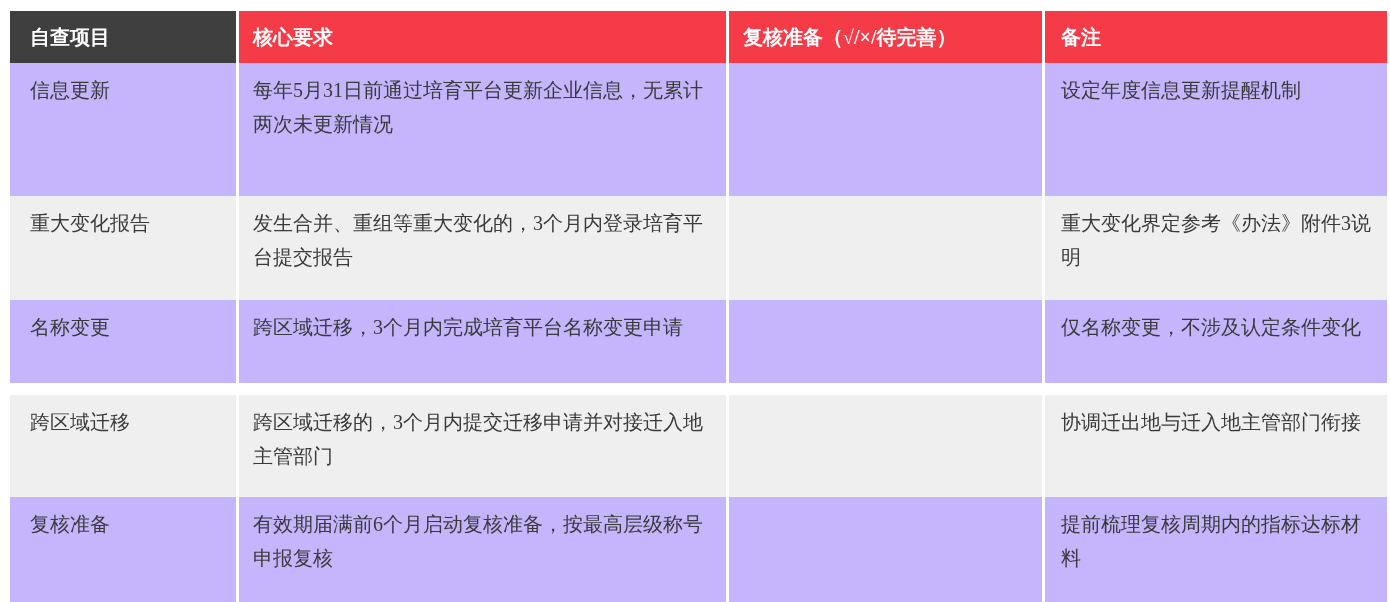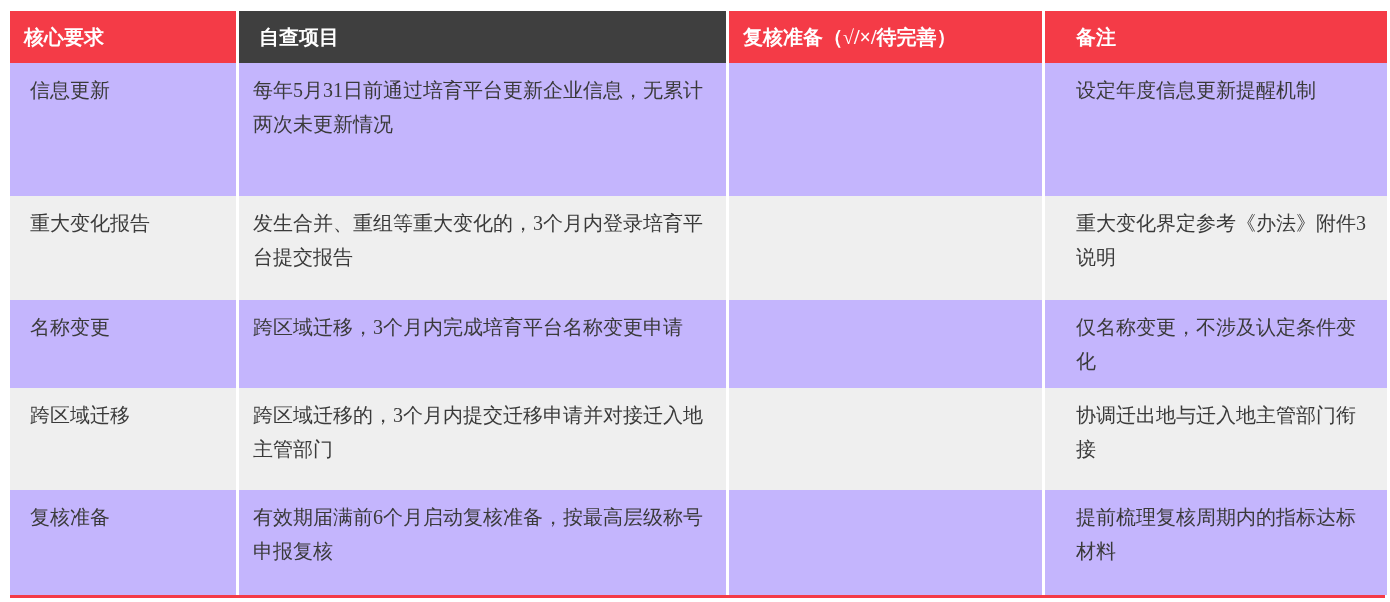--- a/index.html
+++ b/index.html
@@ -20,59 +20,59 @@
     display: grid;
     grid-template-columns: 226px 487px 313px 1fr;
     column-gap: 3px;           
   }
   .cell {
     padding: 10px 16px 10px 14px;
     font-size: 20px;
     line-height: 34px;
   }
   .cell.c1 { padding-left: 20px; }
-  .cell.c4 { padding-left: 31px; }
+  .cell.c4 { padding-left: 16px; }
   
   .row.header .cell {
     display: flex;
     align-items: center;
     min-height: 52px;
     padding-top: 0;
     padding-bottom: 0;
     color: #ffffff;
     font-weight: bold;
     font-size: 20px;
   }
   .hcell-dark { background: var(--header_dark, #3f3f3f); }
   .hcell-red  { background: var(--accent, #f43b47); }
   
   .row.body .cell { background: #c4b5fd; }
   .row.body.alt .cell { background: var(--row_alt, #efefef); }
   .r0 .cell { min-height: 133px; }
   .r1 .cell { min-height: 104px; }
   .r2 .cell { min-height: 83px;  }
-  .r3 .cell { min-height: 102px; }
+  .r3 .cell { min-height: 102px; margin-top: 12px; }
   .r4 .cell { min-height: 105px; }
   
   .accent-line {
     height: 3px;
     margin: 0 5px 0 10px;
     background: var(--accent, #f43b47);
   }
 </style>
 </head>
 <body>
 
 <div class="page">
 
   <div class="table">
 
     <div class="row header">
+      <div class="cell c1 hcell-dark">自查项目</div>
       <div class="cell c2 hcell-red">核心要求</div>
-      <div class="cell c1 hcell-dark">自查项目</div>
       <div class="cell c3 hcell-red">复核准备（√/×/待完善）</div>
       <div class="cell c4 hcell-red">备注</div>
     </div>
 
     <div class="row body r0">
       <div class="cell c1">信息更新</div>
       <div class="cell c2">每年5月31日前通过培育平台更新企业信息，无累计两次未更新情况</div>
       <div class="cell c3"></div>
       <div class="cell c4">设定年度信息更新提醒机制</div>
     </div>

